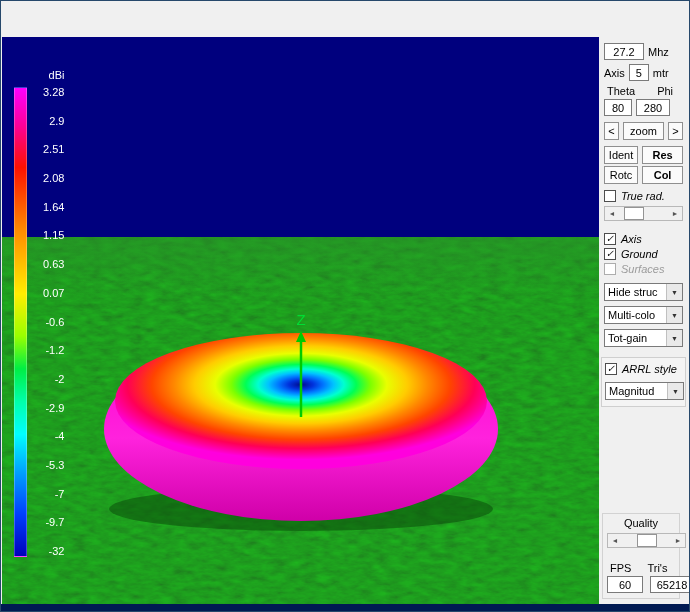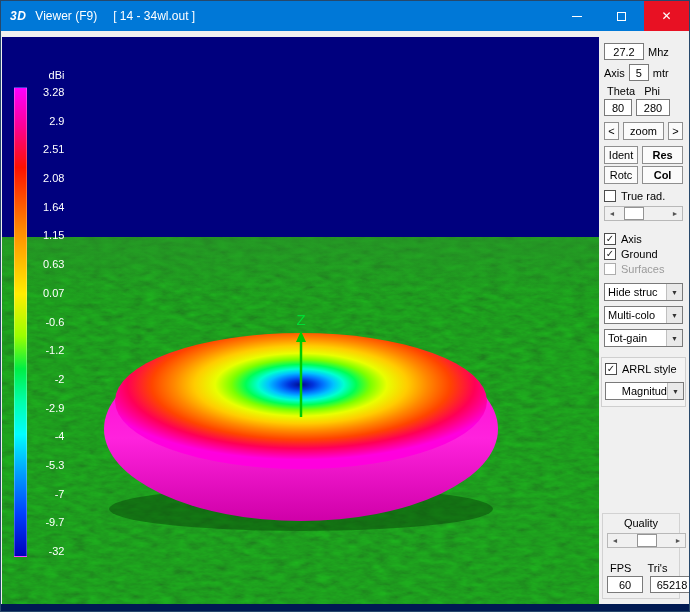--- a/index.html
+++ b/index.html
@@ -45,21 +45,21 @@
   .lbl { white-space:nowrap; }
 
   .ti { height:17px; box-sizing:border-box; border:1px solid #7a7a7a; background:#fff;
         font-family:inherit; font-size:11px; text-align:center; padding:0 1px; }
   .w40{width:40px} .w20{width:20px} .w28{width:28px} .w34{width:34px} .w24{width:36px} .w44{width:44px}
 
   .btn { height:18px; box-sizing:border-box; background:#fbfbfb; border:1px solid #8f8f8f;
          font-family:inherit; font-size:11px; padding:0; cursor:default; }
   .wz { width:15px; } .grow { flex:1; } .bw40 { width:40px; } .bw34 { width:48px;font-weight:bold; }
 
-  .check-row { display:flex; align-items:center; gap:5px; }
+  .check-row { display:flex; align-items:center; gap:5px;font-style:italic; }
   .cb { width:12px; height:12px; box-sizing:border-box; background:#fff; border:1px solid #4d4d4d;
         display:flex; align-items:center; justify-content:center; flex:0 0 auto; }
   .cbm { font-size:10px; line-height:1; color:#1a1a1a; }
   .disabled .lbl { color:#9b9b9b; }
   .disabled .cb { border-color:#adadad; }
 
   .sb { display:flex; align-items:stretch; height:15px; width:79px; box-sizing:border-box;
         border:1px solid #b8b8b8; background:#f0f0f0; }
   .sb-btn { width:14px; display:flex; align-items:center; justify-content:center;
             font-size:7px; color:#555; background:#f0f0f0; cursor:default; }
@@ -67,56 +67,40 @@
   .sb-thumb { position:absolute; top:0; bottom:0; width:20px; background:#fff; border:1px solid #949494; box-sizing:border-box; }
   .sb-thumb.left { left:5px; } .sb-thumb.center { left:50%; margin-left:-10px; }
 
   .dd { display:flex; align-items:center; width:79px; height:18px; box-sizing:border-box;
         background:#fff; border:1px solid #7a7a7a; }
   .dd-text { flex:1; padding-left:3px; white-space:nowrap; overflow:hidden; }
   .dd-btn { width:15px; align-self:stretch; background:#e9e9e9; border-left:1px solid #c0c0c0;
             display:flex; align-items:center; justify-content:center; font-size:7px; color:#333; cursor:default; }
 
   .arrl-group { border:1px solid #cfcfcf; background:#f4f4f4; padding:5px 3px 6px 3px; margin:10px -3px 0 -3px; }
-  .arrl-group .dd { margin-top:7px;text-align:right; }
+  .arrl-group .dd { margin-top:7px; }
 
   .qgroup { position:absolute; left:3px; right:8px; bottom:5px; border:1px solid #d2d2d2;
             padding:3px 4px 5px 4px; }
   .qtitle { text-align:center; margin-bottom:4px; }
   .qlabels { margin-top:14px; padding-left:3px; gap:16px; }
   .qvalues { margin-top:2px; gap:7px; }
 
   
   .m4{margin-top:4px} .m2{margin-top:2px} .m6{margin-top:6px} .m3{margin-top:3px}
   .m8{margin-top:8px} .m5{margin-top:5px} .m12{margin-top:12px}
-  .tp { padding-left:3px; } .tp .phi { margin-left:5px; }
+  .tp { padding-left:3px; } .tp .phi { margin-left:18px; }
 
   .frame-bottom { position:absolute; left:0; right:0; bottom:0; height:7px; background:#001a52; }
 </style>
 </head>
 <body>
 
 <div class="window">
 
-  <div class="titlebar">
-    <span class="title-icon">3D</span>
-    <span class="title-text">Viewer (F9)</span>
-    <span class="title-sub">[ 14 - 34wl.out ]</span>
-    <div class="win-buttons">
-      <div class="win-btn">
-          <span class="min-icon"></span>
-        </div>
-      <div class="win-btn">
-          <span class="max-icon"></span>
-        </div>
-      <div class="win-btn close">
-          <span class="close-glyph">✕</span>
-        </div>
-    </div>
-  </div>
 
   <div class="viewport">
     <svg width="597" height="568" viewBox="0 0 597 568">
       <defs>
         <filter id="grassNoise" x="0" y="0" width="100%" height="100%">
           <feTurbulence type="fractalNoise" baseFrequency="0.07 0.18" numOctaves="4" seed="8" result="n"></feTurbulence>
           <feColorMatrix in="n" type="matrix" values="0 0 0 0 0.02  0.45 0.45 0 0 0.08  0 0 0 0 0.02  0 0 0 0 1"></feColorMatrix>
         </filter>
         <linearGradient id="fog" x1="0" y1="0" x2="0" y2="1">
           <stop offset="0%" stop-color="#2a8f2a" stop-opacity="0.55"></stop>

